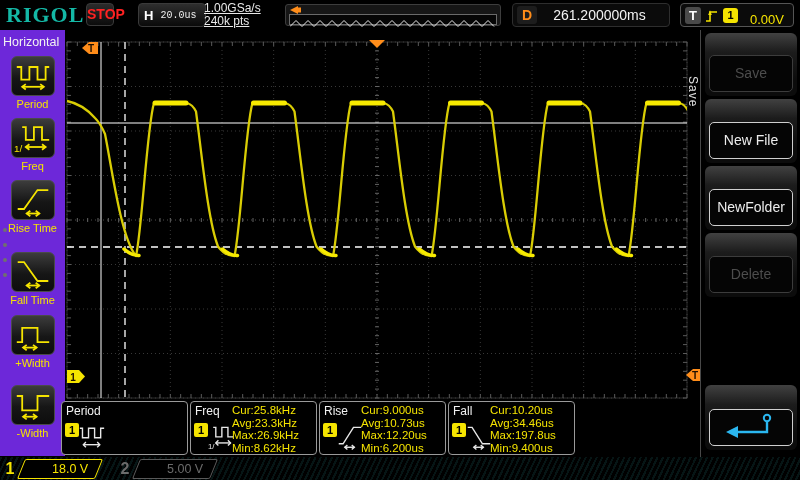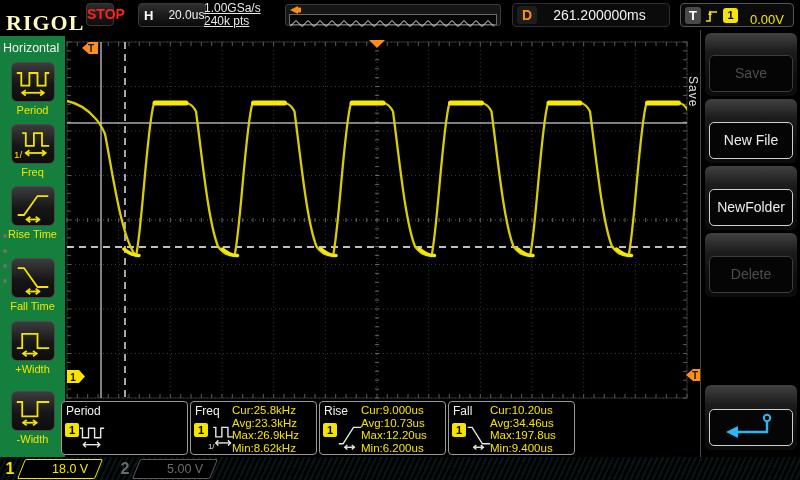--- a/index.html
+++ b/index.html
@@ -1,39 +1,39 @@
 <!DOCTYPE html>
 <html><head>
 <meta charset="utf-8">
 <style>
   html,body{margin:0;padding:0;background:#000;}
   *{box-sizing:border-box;font-family:"Liberation Sans",sans-serif;}
   .screen{position:relative;width:800px;height:480px;background:#000;overflow:hidden;}
 
   
   .topbar{position:absolute;left:0;top:0;width:800px;height:30px;background:#000;}
-  .logo{position:absolute;left:6px;top:10px;font-family:"Liberation Serif",serif;font-weight:bold;font-size:22px;color:#fef9c3;letter-spacing:1px;}
+  .logo{position:absolute;left:6px;top:2px;font-family:"Liberation Serif",serif;font-weight:bold;font-size:22px;color:#14b8a6;letter-spacing:1px;}
   .stopbtn{position:absolute;left:86px;top:3px;width:28px;height:23px;background:linear-gradient(180deg,#2b2b2b,#0c0c0c);border:1px solid #3a3a3a;border-radius:4px;color:#ff2222;font-weight:bold;font-size:14px;text-align:center;line-height:21px;}
   .hbox{position:absolute;left:138px;top:3px;width:68px;height:24px;background:linear-gradient(180deg,#2e2e2e,#0a0a0a);border:1px solid #3a3a3a;border-radius:4px;display:flex;align-items:center;}
   .hbox .hl{color:#fff;font-weight:bold;font-size:13px;margin-left:5px;}
-  .hbox .hv{color:#eee;font-size:12px;margin-left:15px;}
+  .hbox .hv{color:#eee;font-size:10px;margin-left:7px;font-family:Liberation Mono, monospace;}
   .ratebox{position:absolute;left:204px;top:2px;color:#e8e8e8;font-size:12px;line-height:13px;text-decoration:underline;}
   .preview{position:absolute;left:285px;top:4px;width:216px;height:22px;background:#161616;border:1px solid #3d3d3d;border-radius:3px;}
   .preview .inner{position:absolute;left:3px;right:3px;top:9px;height:11px;background:#050505;border:1px solid #6a6a6a;}
   .pvmark{position:absolute;left:3px;top:1px;}
   .dbox{position:absolute;left:512px;top:3px;width:158px;height:24px;background:#0b0b0b;border:1px solid #2e2e2e;border-radius:4px;display:flex;align-items:center;}
   .dbadge{color:#ff8d1a;font-weight:bold;font-size:14px;background:#1d1d1d;border-radius:3px;padding:1px 5px;margin-left:4px;}
   .dval{color:#f2f2f2;font-size:14px;margin-left:16px;}
   .tbox{position:absolute;left:680px;top:3px;width:114px;height:24px;background:#0b0b0b;border:1px solid #555;border-radius:4px;display:flex;align-items:center;gap:4px;}
   .tbadge{color:#fff;font-weight:bold;font-size:13px;background:#4a4a4a;border-radius:3px;width:16px;height:17px;text-align:center;line-height:17px;margin-left:4px;}
   .chbadge{color:#000;font-weight:bold;font-size:11px;background:#f5e400;border-radius:3px;width:15px;height:15px;text-align:center;line-height:15px;}
   .tlevel{color:#f5e400;font-size:13px;margin-left:8px;margin-top:8px;}
 
   
-  .leftmenu{position:absolute;left:0;top:30px;width:65px;height:426px;background:#15803d;margin-top:6px;}
+  .leftmenu{position:absolute;left:0;top:30px;width:65px;height:426px;background:#6d28d9;}
   .lm-title{color:#f2f2f2;font-size:12.5px;padding:5px 0 0 3px;}
   .lm-item{position:absolute;left:0;width:65px;text-align:center;}
   .lm-btn{margin:0 auto;width:44px;height:40px;background:linear-gradient(180deg,#3c3c3c,#161616 55%,#0d0d0d);border:1px solid #4a4a4a;border-radius:6px;display:flex;align-items:center;justify-content:center;}
   .lm-label{color:#f5e400;font-size:11px;margin-top:2px;white-space:nowrap;}
   .pagedots{position:absolute;left:3px;top:198px;display:flex;flex-direction:column;gap:11px;}
   .pagedots span{width:4px;height:4px;border-radius:50%;background:#6f6f6f;}
 
   
   .rightmenu{position:absolute;left:700px;top:30px;width:100px;height:430px;background:#000;border-left:1px solid #484848;}
   .rm-tab{position:absolute;left:686px;top:76px;color:#e0e0e0;font-size:12px;writing-mode:vertical-rl;letter-spacing:1px;}

